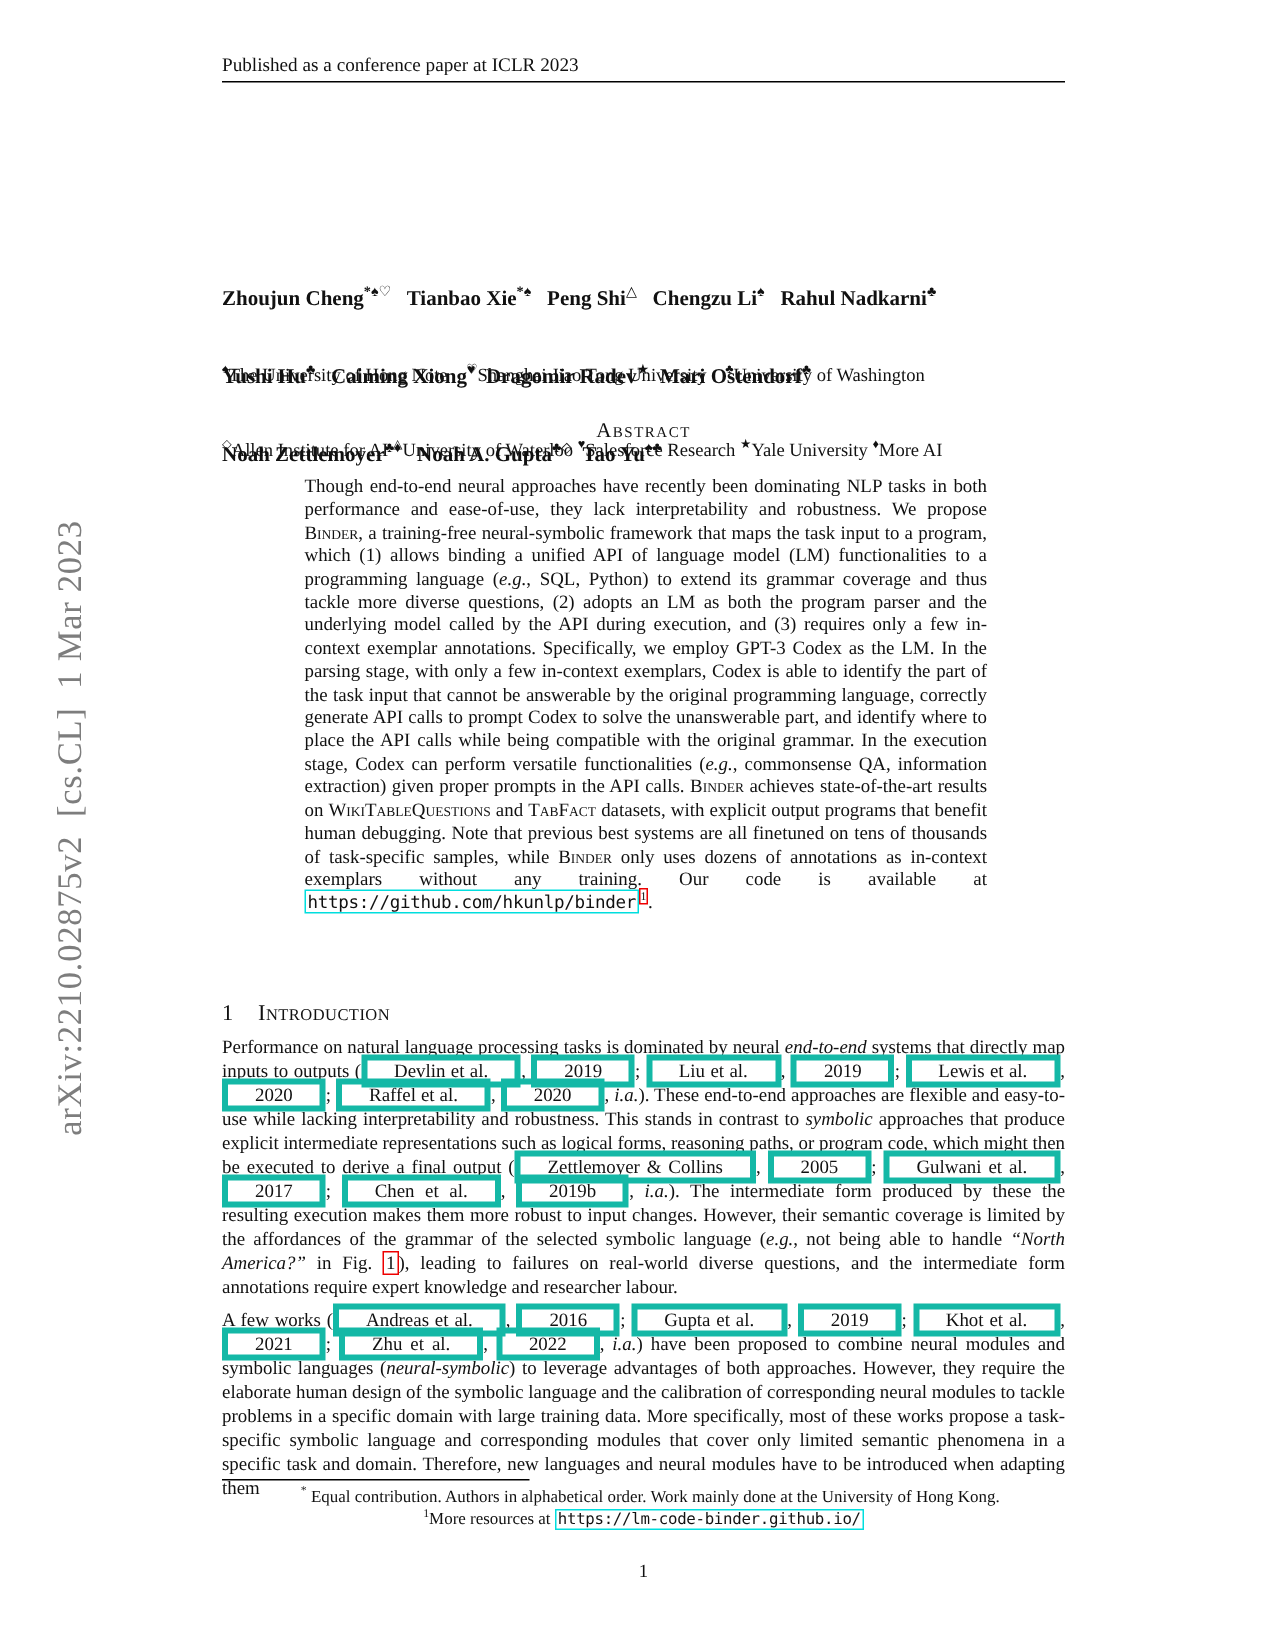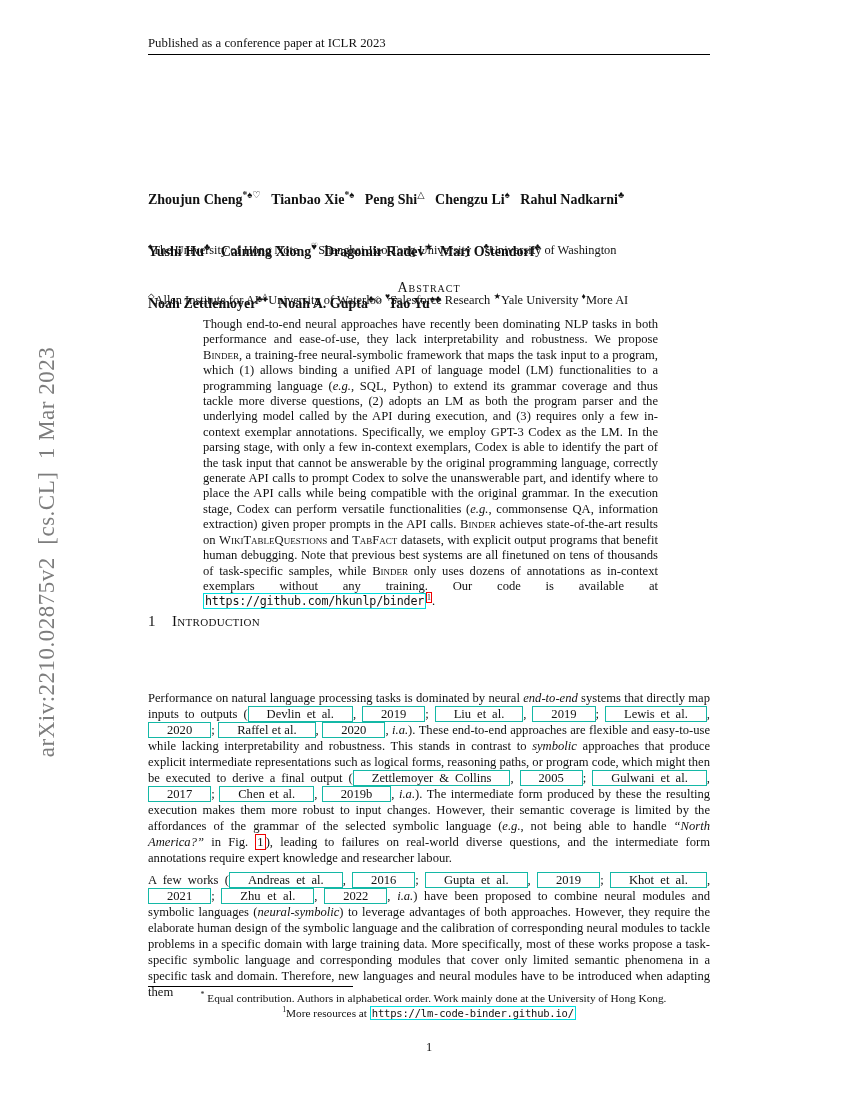--- a/index.html
+++ b/index.html
@@ -52,21 +52,21 @@
   .abstract-body {
     top: 317px;
     left: 203px;
     width: 455px;
     font-size: 12.6px;
     line-height: 15.4px;
     text-align: justify;
   }
 
   .section-heading {
-    top: 613px;
+    top: 668px;
     font-size: 15px;
     white-space: pre-wrap;
     letter-spacing: 0.3px;
   }
   .para1 { top: 690px; }
   .para2 { top: 872px; }
   .bodypara {
     font-size: 12.6px;
     line-height: 16px;
     text-align: justify;
@@ -80,21 +80,21 @@
   
   .seg-p  { }
   .seg-i  { font-style: italic; }
   .seg-sc { font-variant: small-caps; }
   .seg-sup {
     vertical-align: super;
     font-size: 68%;
     line-height: 0;
   }
   .seg-cite {
-    border: 1px solid #14b8a6;
+    border: 4px solid #14b8a6;
     padding: 0 18px;
     cursor: pointer;
   }
   .seg-ref {
     border: 1px solid #ee0000;
     padding: 0 1px;
     cursor: pointer;
   }
   .seg-url {
     font-family: "DejaVu Sans Mono", "Liberation Mono", monospace;

